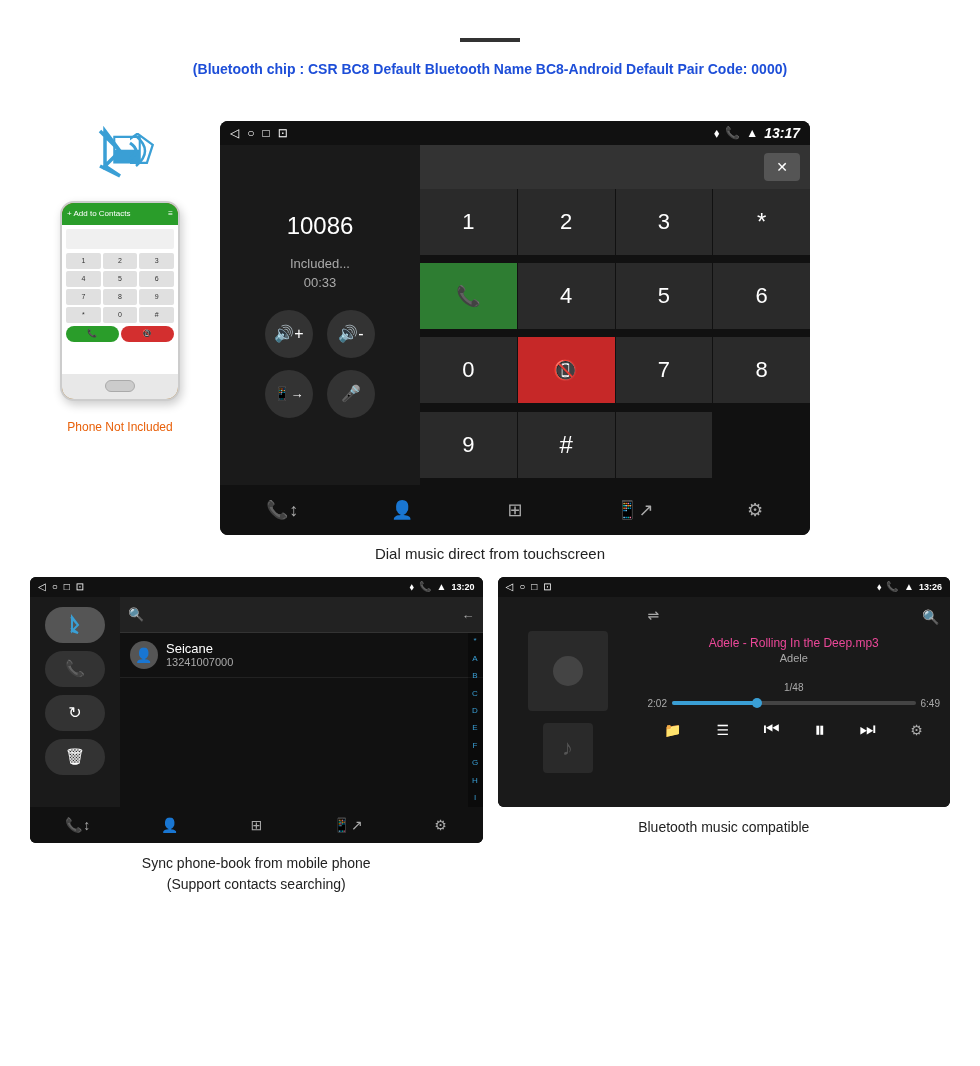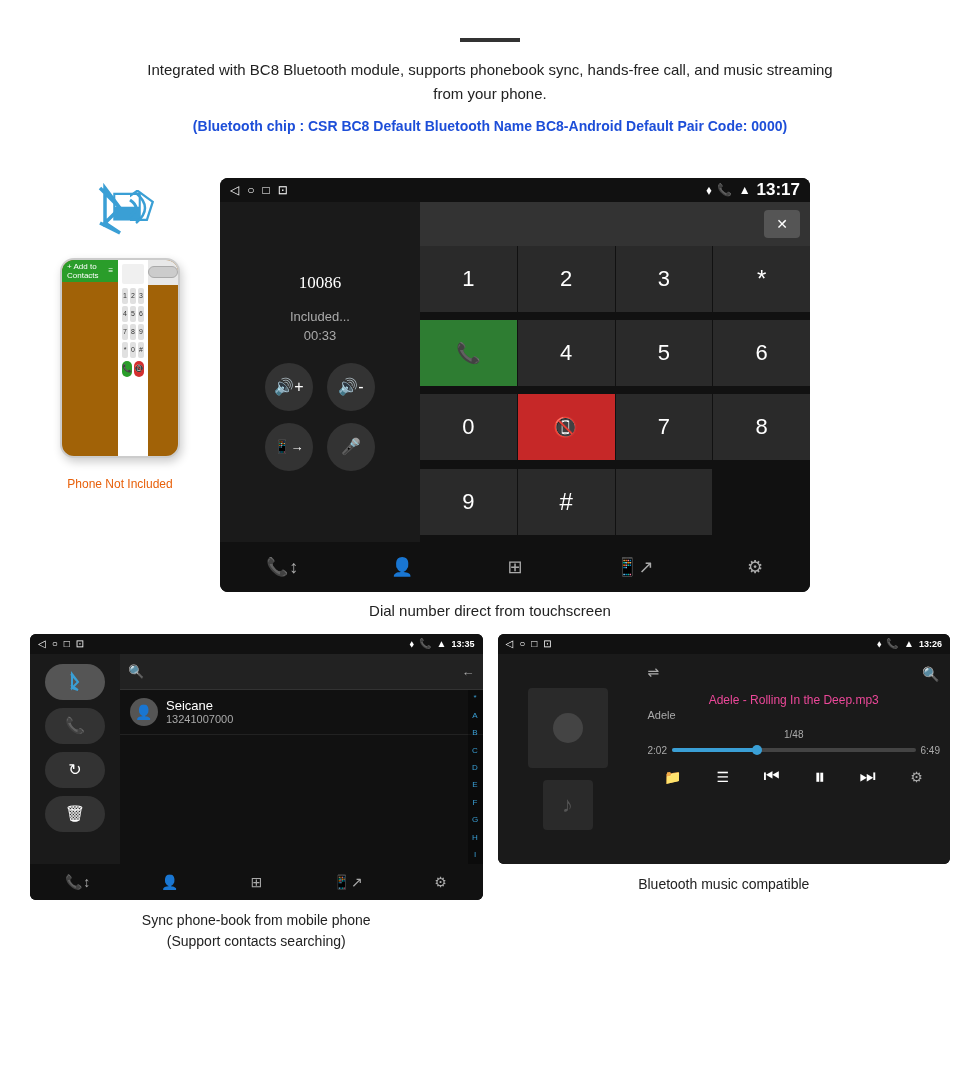--- a/index.html
+++ b/index.html
@@ -79,20 +79,21 @@
       color: #3a9fd5;
       line-height: 1;
     }
     .phone-img {
       width: 120px;
       height: 200px;
       background: #a16207;
       border-radius: 14px;
       border: 2px solid #ccc;
       display: flex;
+      flex-direction: column;
       overflow: hidden;
       box-shadow: 2px 4px 10px rgba(0,0,0,0.2);
     }
     .phone-top-bar {
       background: #2a9d2a;
       height: 22px;
       display: flex;
       align-items: center;
       padding: 0 5px;
       justify-content: space-between;
@@ -185,22 +186,23 @@
       display: flex;
       gap: 8px;
       align-items: center;
     }
     .status-icon {
       color: #fff;
       font-size: 12px;
     }
     .status-time {
       color: #fff;
-      font-size: 17px;
+      font-size: 14px;
       font-weight: bold;
+      font-style: italic;
     }
     .status-icons-right {
       display: flex;
       gap: 6px;
       align-items: center;
     }
 
     
     .dial-content {
       display: flex;
@@ -210,24 +212,23 @@
       width: 200px;
       background: #1a1a1a;
       display: flex;
       flex-direction: column;
       align-items: center;
       justify-content: center;
       padding: 20px;
     }
     .dial-number {
       color: #fff;
-      font-size: 17px;
+      font-size: 24px;
       font-weight: 300;
       margin-bottom: 16px;
-      font-family: Liberation Serif, serif;
     }
     .dial-status {
       color: #aaa;
       font-size: 13px;
       margin-bottom: 4px;
     }
     .dial-timer {
       color: #aaa;
       font-size: 13px;
       margin-bottom: 20px;
@@ -553,21 +554,22 @@
     }
     .song-title {
       color: #ec4899;
       font-size: 12px;
       text-align: center;
       margin-bottom: 2px;
     }
     .song-artist {
       color: #aaa;
       font-size: 11px;
-      margin-bottom: 8px;
+      text-align: center;
+      margin-bottom: 18px;
     }
     .song-track {
       color: #aaa;
       font-size: 10px;
       text-align: center;
       margin-bottom: 5px;
     }
     .music-progress {
       display: flex;
       align-items: center;
@@ -621,21 +623,20 @@
     .equalizer-icon {
       color: #aaa;
       font-size: 14px;
     }
   </style>
 </head>
 <body>
 
 <div class="page-header">
   <div class="title-underline"></div>
-  <div class="page-description">Integrated with BC8 Bluetooth module, supports phonebook sync, hands-free call, and music streaming from your phone.</div>
   <div class="page-specs">(Bluetooth chip : CSR BC8    Default Bluetooth Name BC8-Android    Default Pair Code: 0000)</div>
 </div>
 
 <div class="middle-section">
 
   <div class="phone-graphic">
     <div class="bt-icon-area">
       <span class="bt-symbol">⬓</span>
       <span class="bt-waves">
         <svg width="28" height="50" viewBox="0 0 28 50">
@@ -749,38 +750,38 @@
     <div class="android-nav-bar">
       <span class="nav-icon">📞↕</span>
       <span class="nav-icon">👤</span>
       <span class="nav-icon">⊞</span>
       <span class="nav-icon">📱↗</span>
       <span class="nav-icon">⚙</span>
     </div>
   </div>
 </div>
 
-<div class="caption-center">Dial number direct from touchscreen</div>
+<div class="caption-center">Dial music direct from touchscreen</div>
 
 <div class="bottom-screens">
 
   <div class="bottom-screen-block">
     <div class="mini-android">
       <div class="mini-status-bar">
         <div style="display:flex;gap:6px;align-items:center;">
           <span class="mini-status-icon">◁</span>
           <span class="mini-status-icon">○</span>
           <span class="mini-status-icon">□</span>
           <span class="mini-status-icon">⊡</span>
         </div>
         <div style="display:flex;gap:5px;align-items:center;">
           <span class="mini-status-icon">⬧</span>
           <span class="mini-status-icon">📞</span>
           <span class="mini-status-icon">▲</span>
-          <span class="mini-status-time">13:35</span>
+          <span class="mini-status-time">13:20</span>
         </div>
       </div>
       <div class="phonebook-content">
         <div class="pb-sidebar">
           <div class="pb-icon-btn active">
             <svg width="22" height="22" viewBox="0 0 22 22">
               <polyline points="7,3 14,11 8,17 8,3 14,11 8,17 14,19 7,14" fill="none" stroke="#3a9fd5" stroke-width="2"></polyline>
             </svg>
           </div>
           <div class="pb-icon-btn">📞</div>

